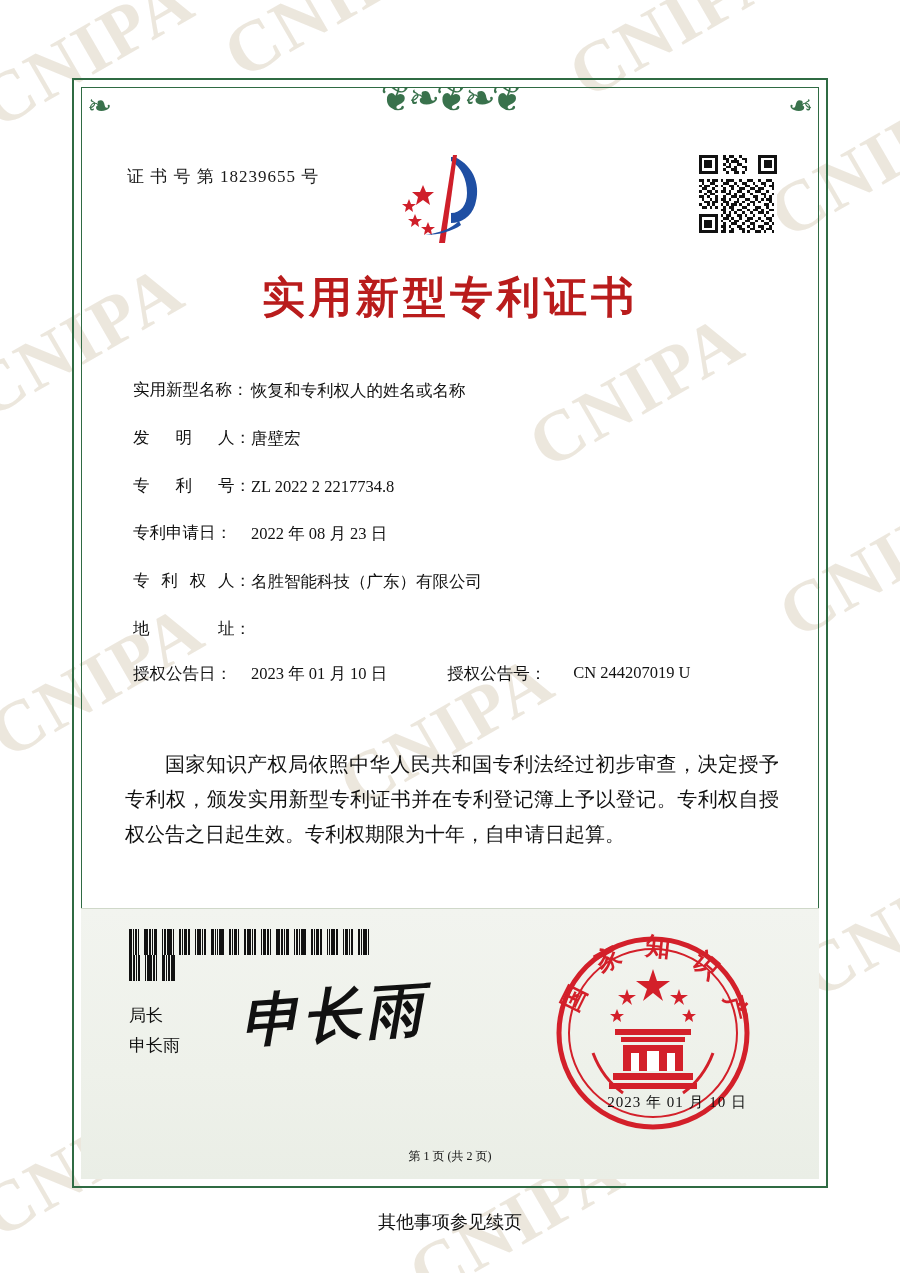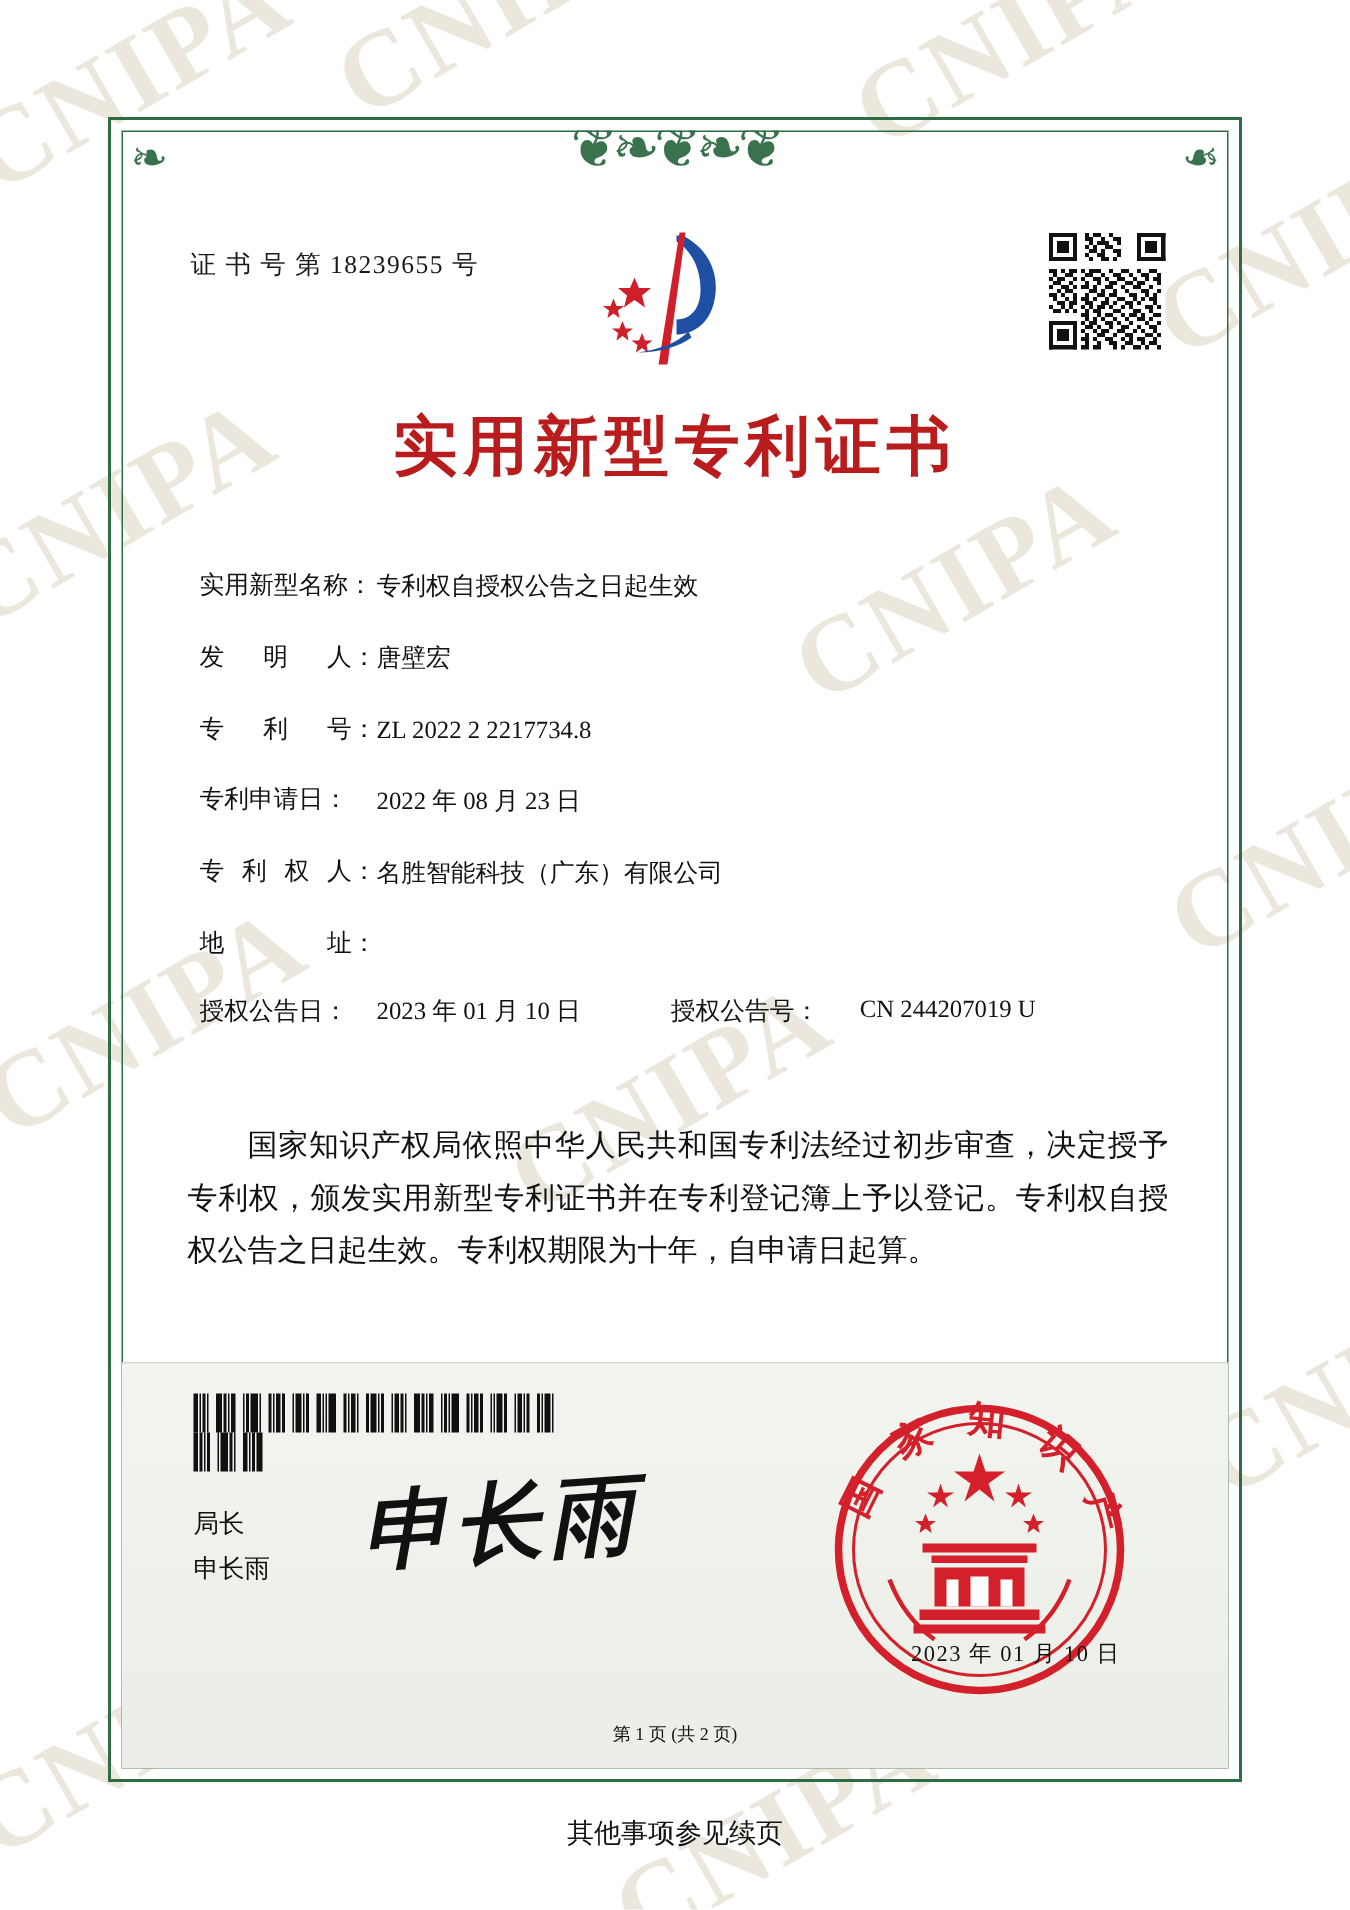--- a/index.html
+++ b/index.html
@@ -511,21 +511,21 @@
         </g>
       </svg>
     </div>
 
     <div class="title">实用新型专利证书</div>
 
     <div class="fields">
 
       <div class="field">
         <div class="lbl nospread">实用新型名称：</div>
-        <div class="val">专利权自授权公告之日起生效</div>
+        <div class="val">恢复和专利权人的姓名或名称</div>
       </div>
 
       <div class="field">
         <div class="lbl">
           <span>发</span>
           <span>明</span>
           <span>人：</span>
         </div>
         <div class="val">唐壁宏</div>
       </div>

